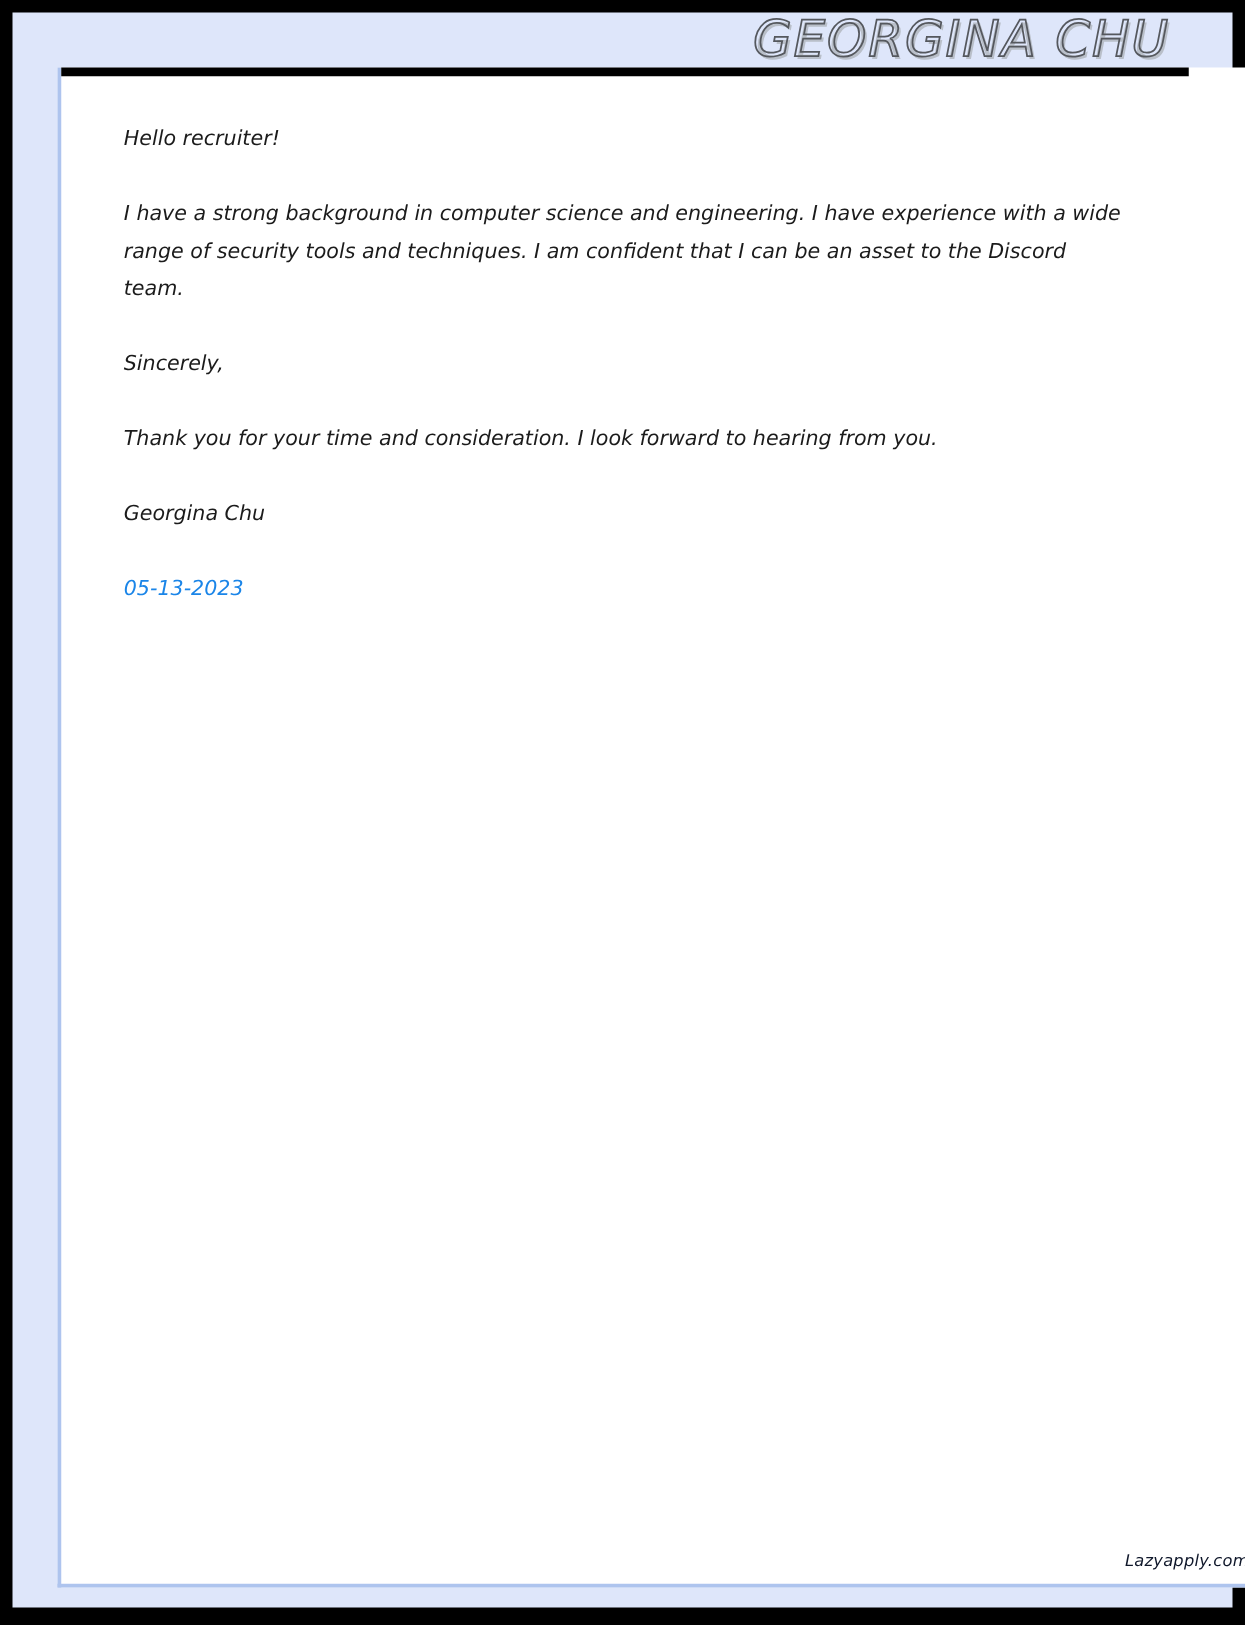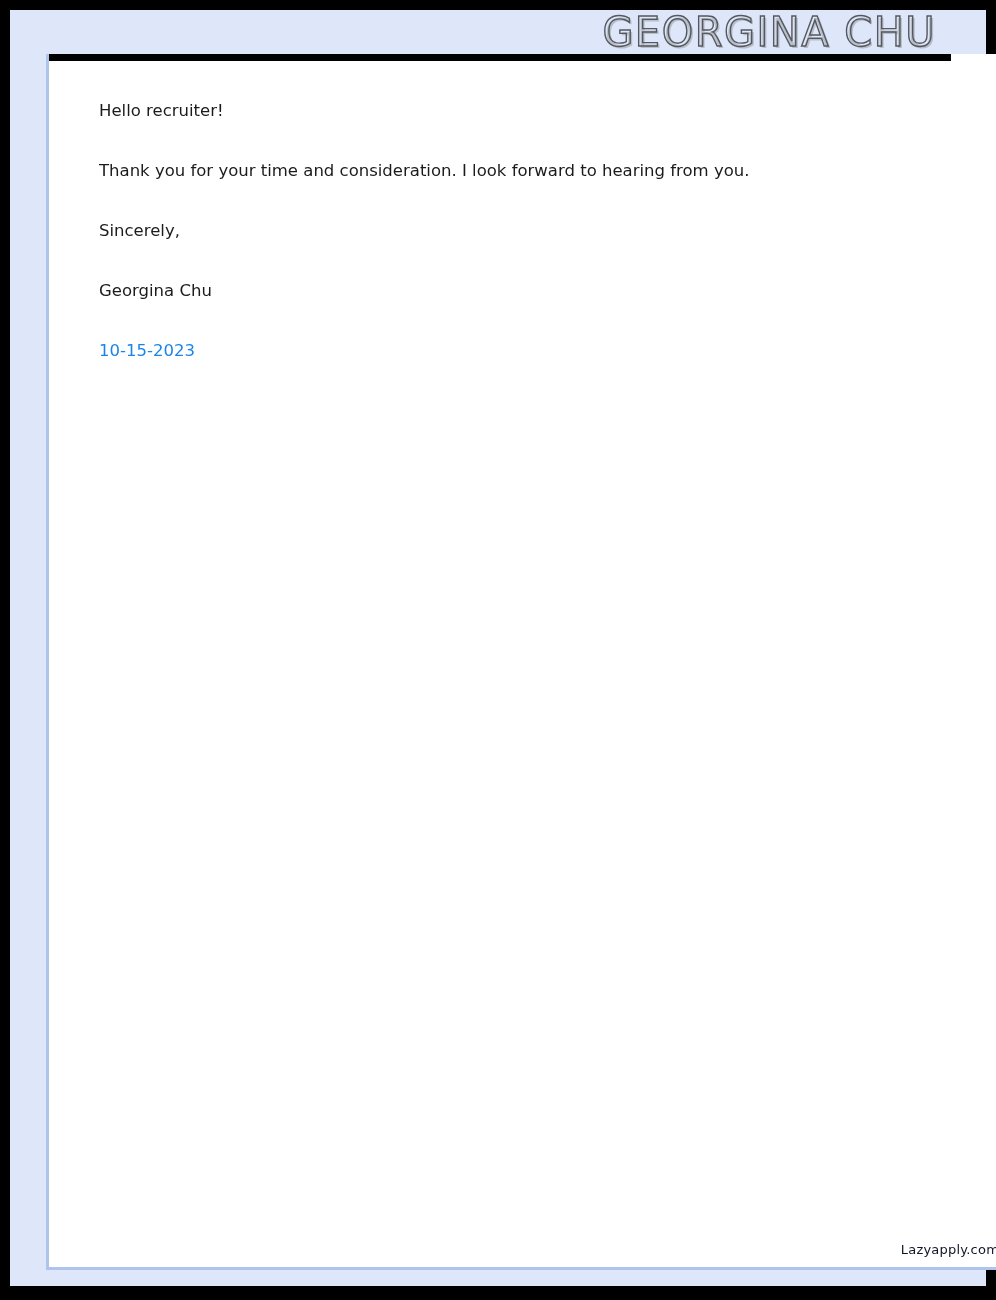--- a/index.html
+++ b/index.html
@@ -17,20 +17,21 @@
   
   .page-frame {
     position: absolute;
     left: 0;
     top: 0;
     width: 996px;
     height: 1300px;
     background: #000000;
     box-sizing: border-box;
     padding: 10px 0px 14px 0px;
+    font-style: italic;
   }
   .page-bg {
     position: absolute;
     left: 10px;
     top: 10px;
     width: 976px;
     height: 1276px;
     background: #dee6fa;
   }
 
@@ -129,29 +130,30 @@
   </div>
 
   <div class="content-card">
     <div class="card-top-rule"></div>
 
     <div class="letter-body">
 
       <p class="letter-para">Hello recruiter!</p>
 
 
+      <p class="letter-para">I have a strong background in computer science and engineering. I have experience with a wide range of security tools and techniques. I am confident that I can be an asset to the Discord team.</p>
 
+
+      <p class="letter-para">Sincerely,</p>
 
       <p class="letter-para">Thank you for your time and consideration. I look forward to hearing from you.</p>
 
-      <p class="letter-para">Sincerely,</p>
-
       <p class="letter-para">Georgina Chu</p>
 
-      <p class="letter-date">10-15-2023</p>
+      <p class="letter-date">05-13-2023</p>
 
     </div>
 
     <div class="footer-brand">Lazyapply.com</div>
 
   </div>
 
 </div>
 
 </body></html>

